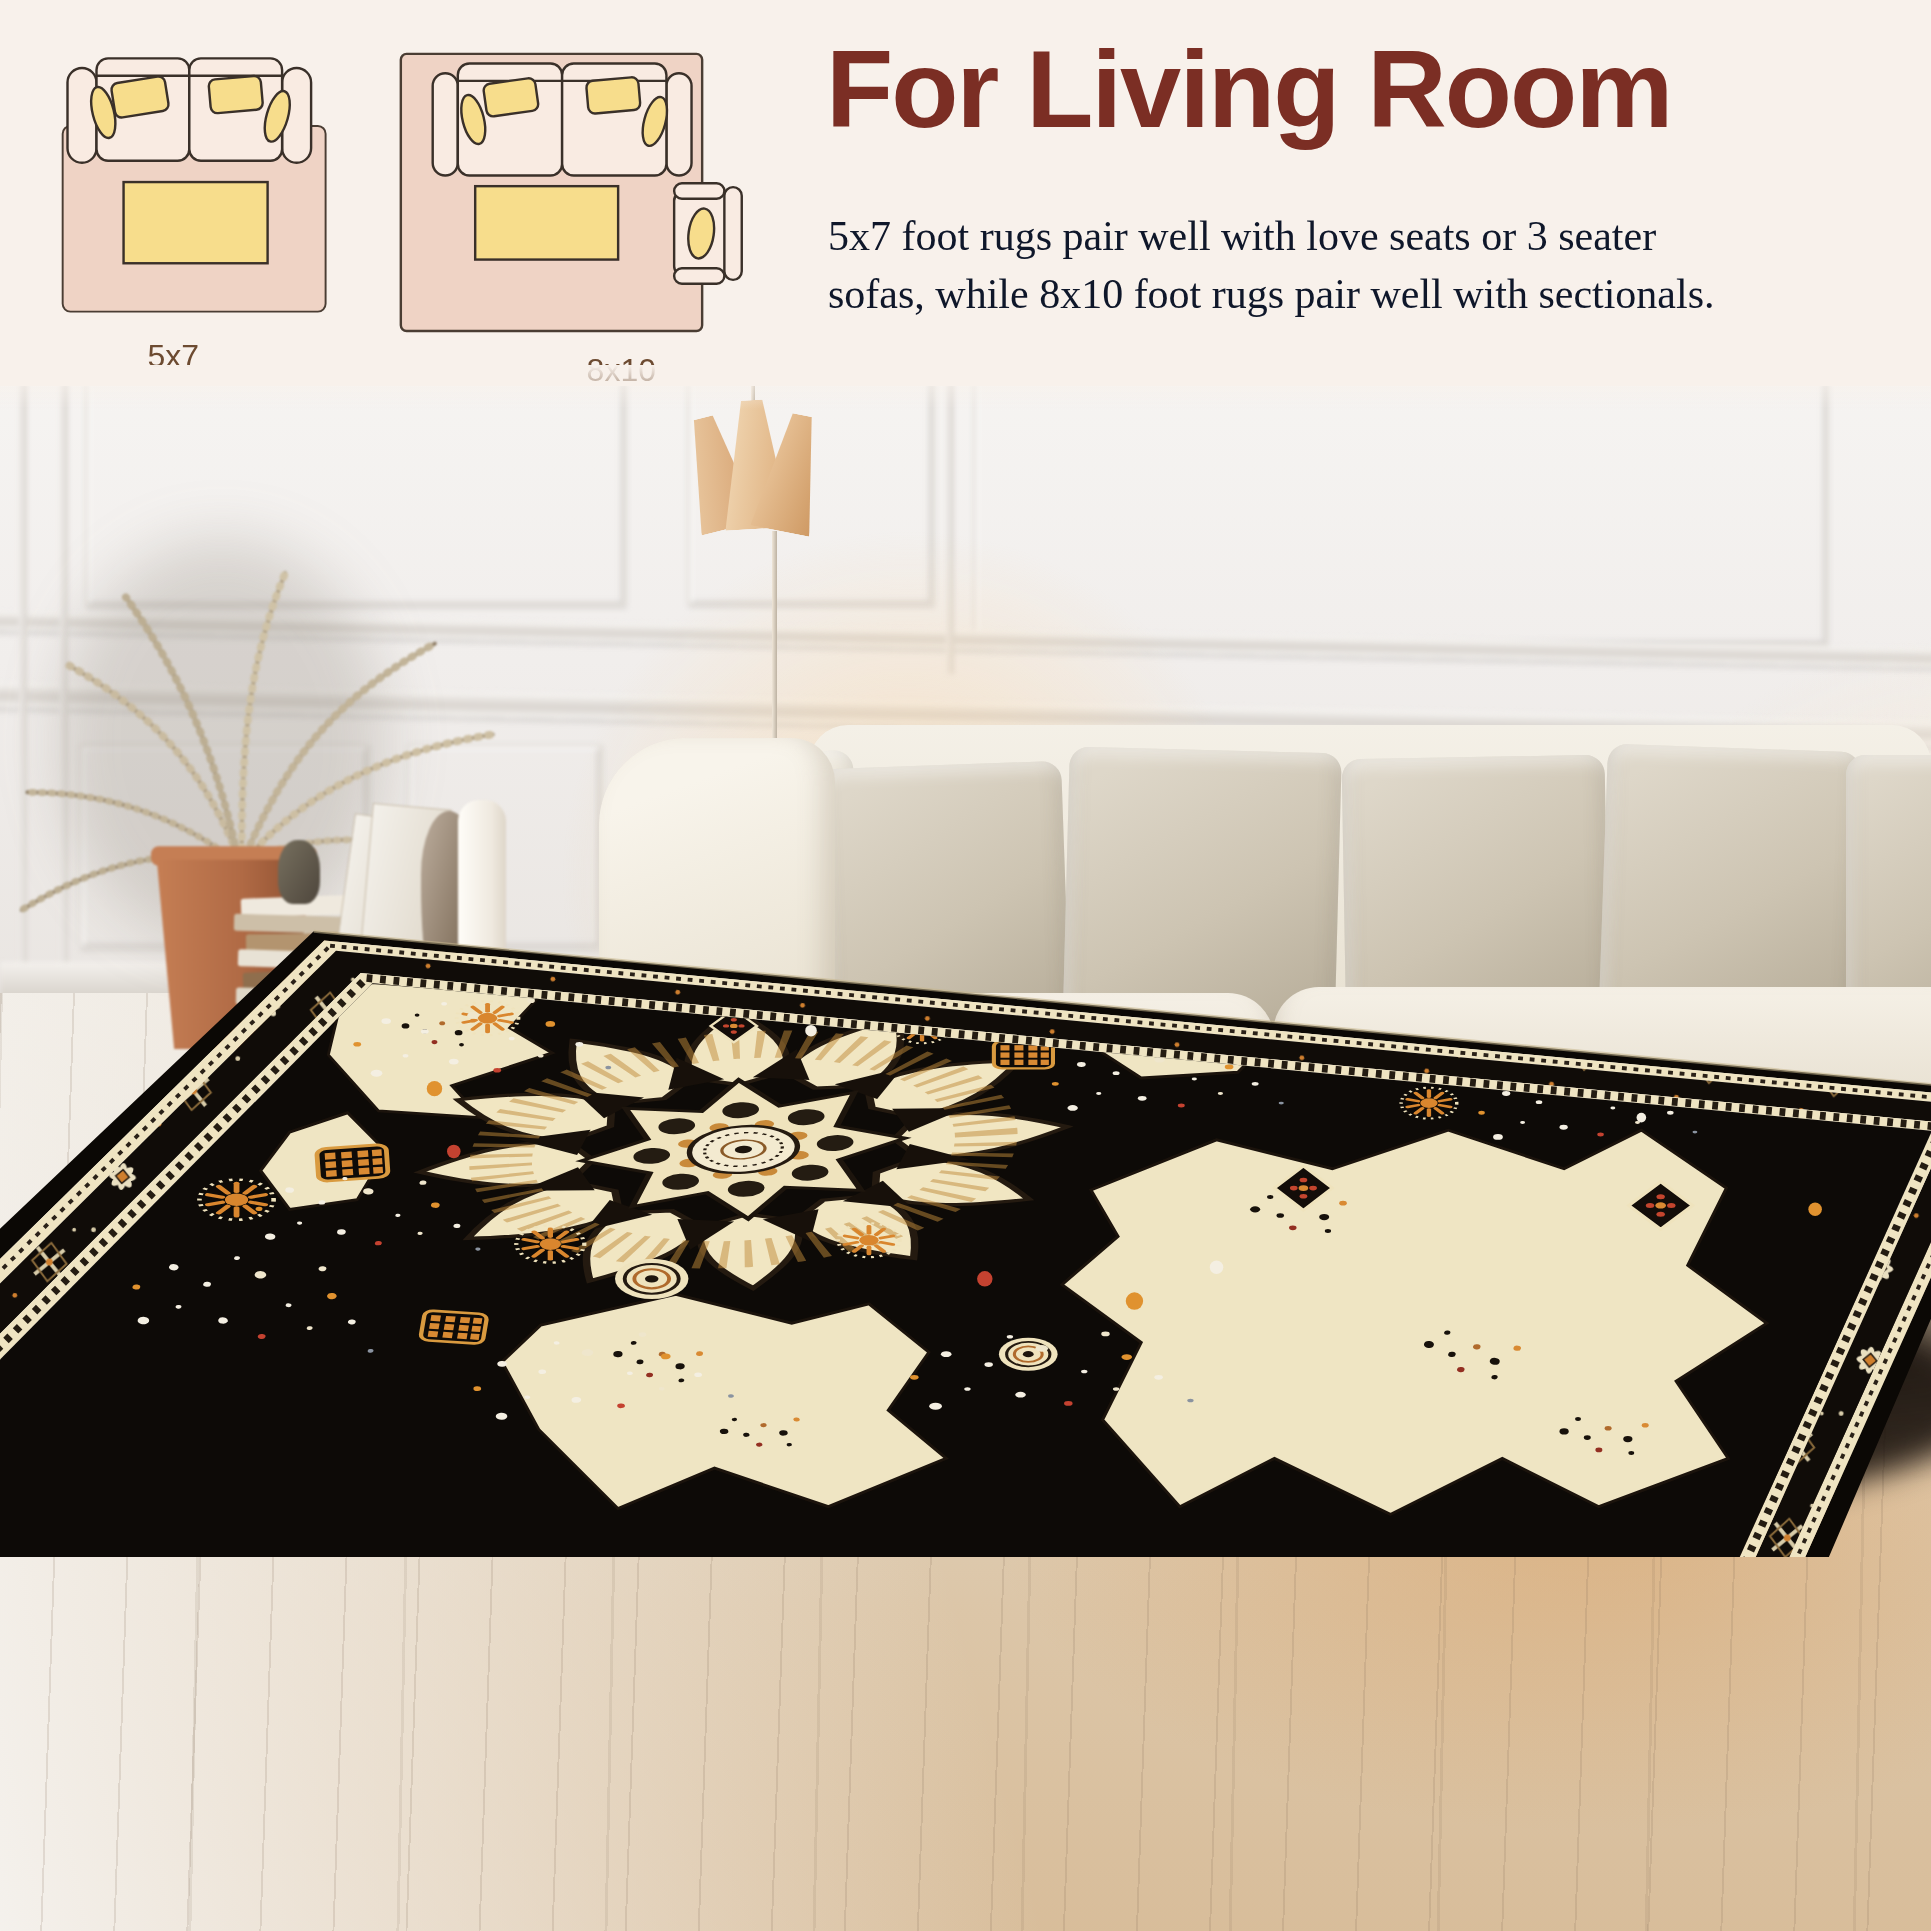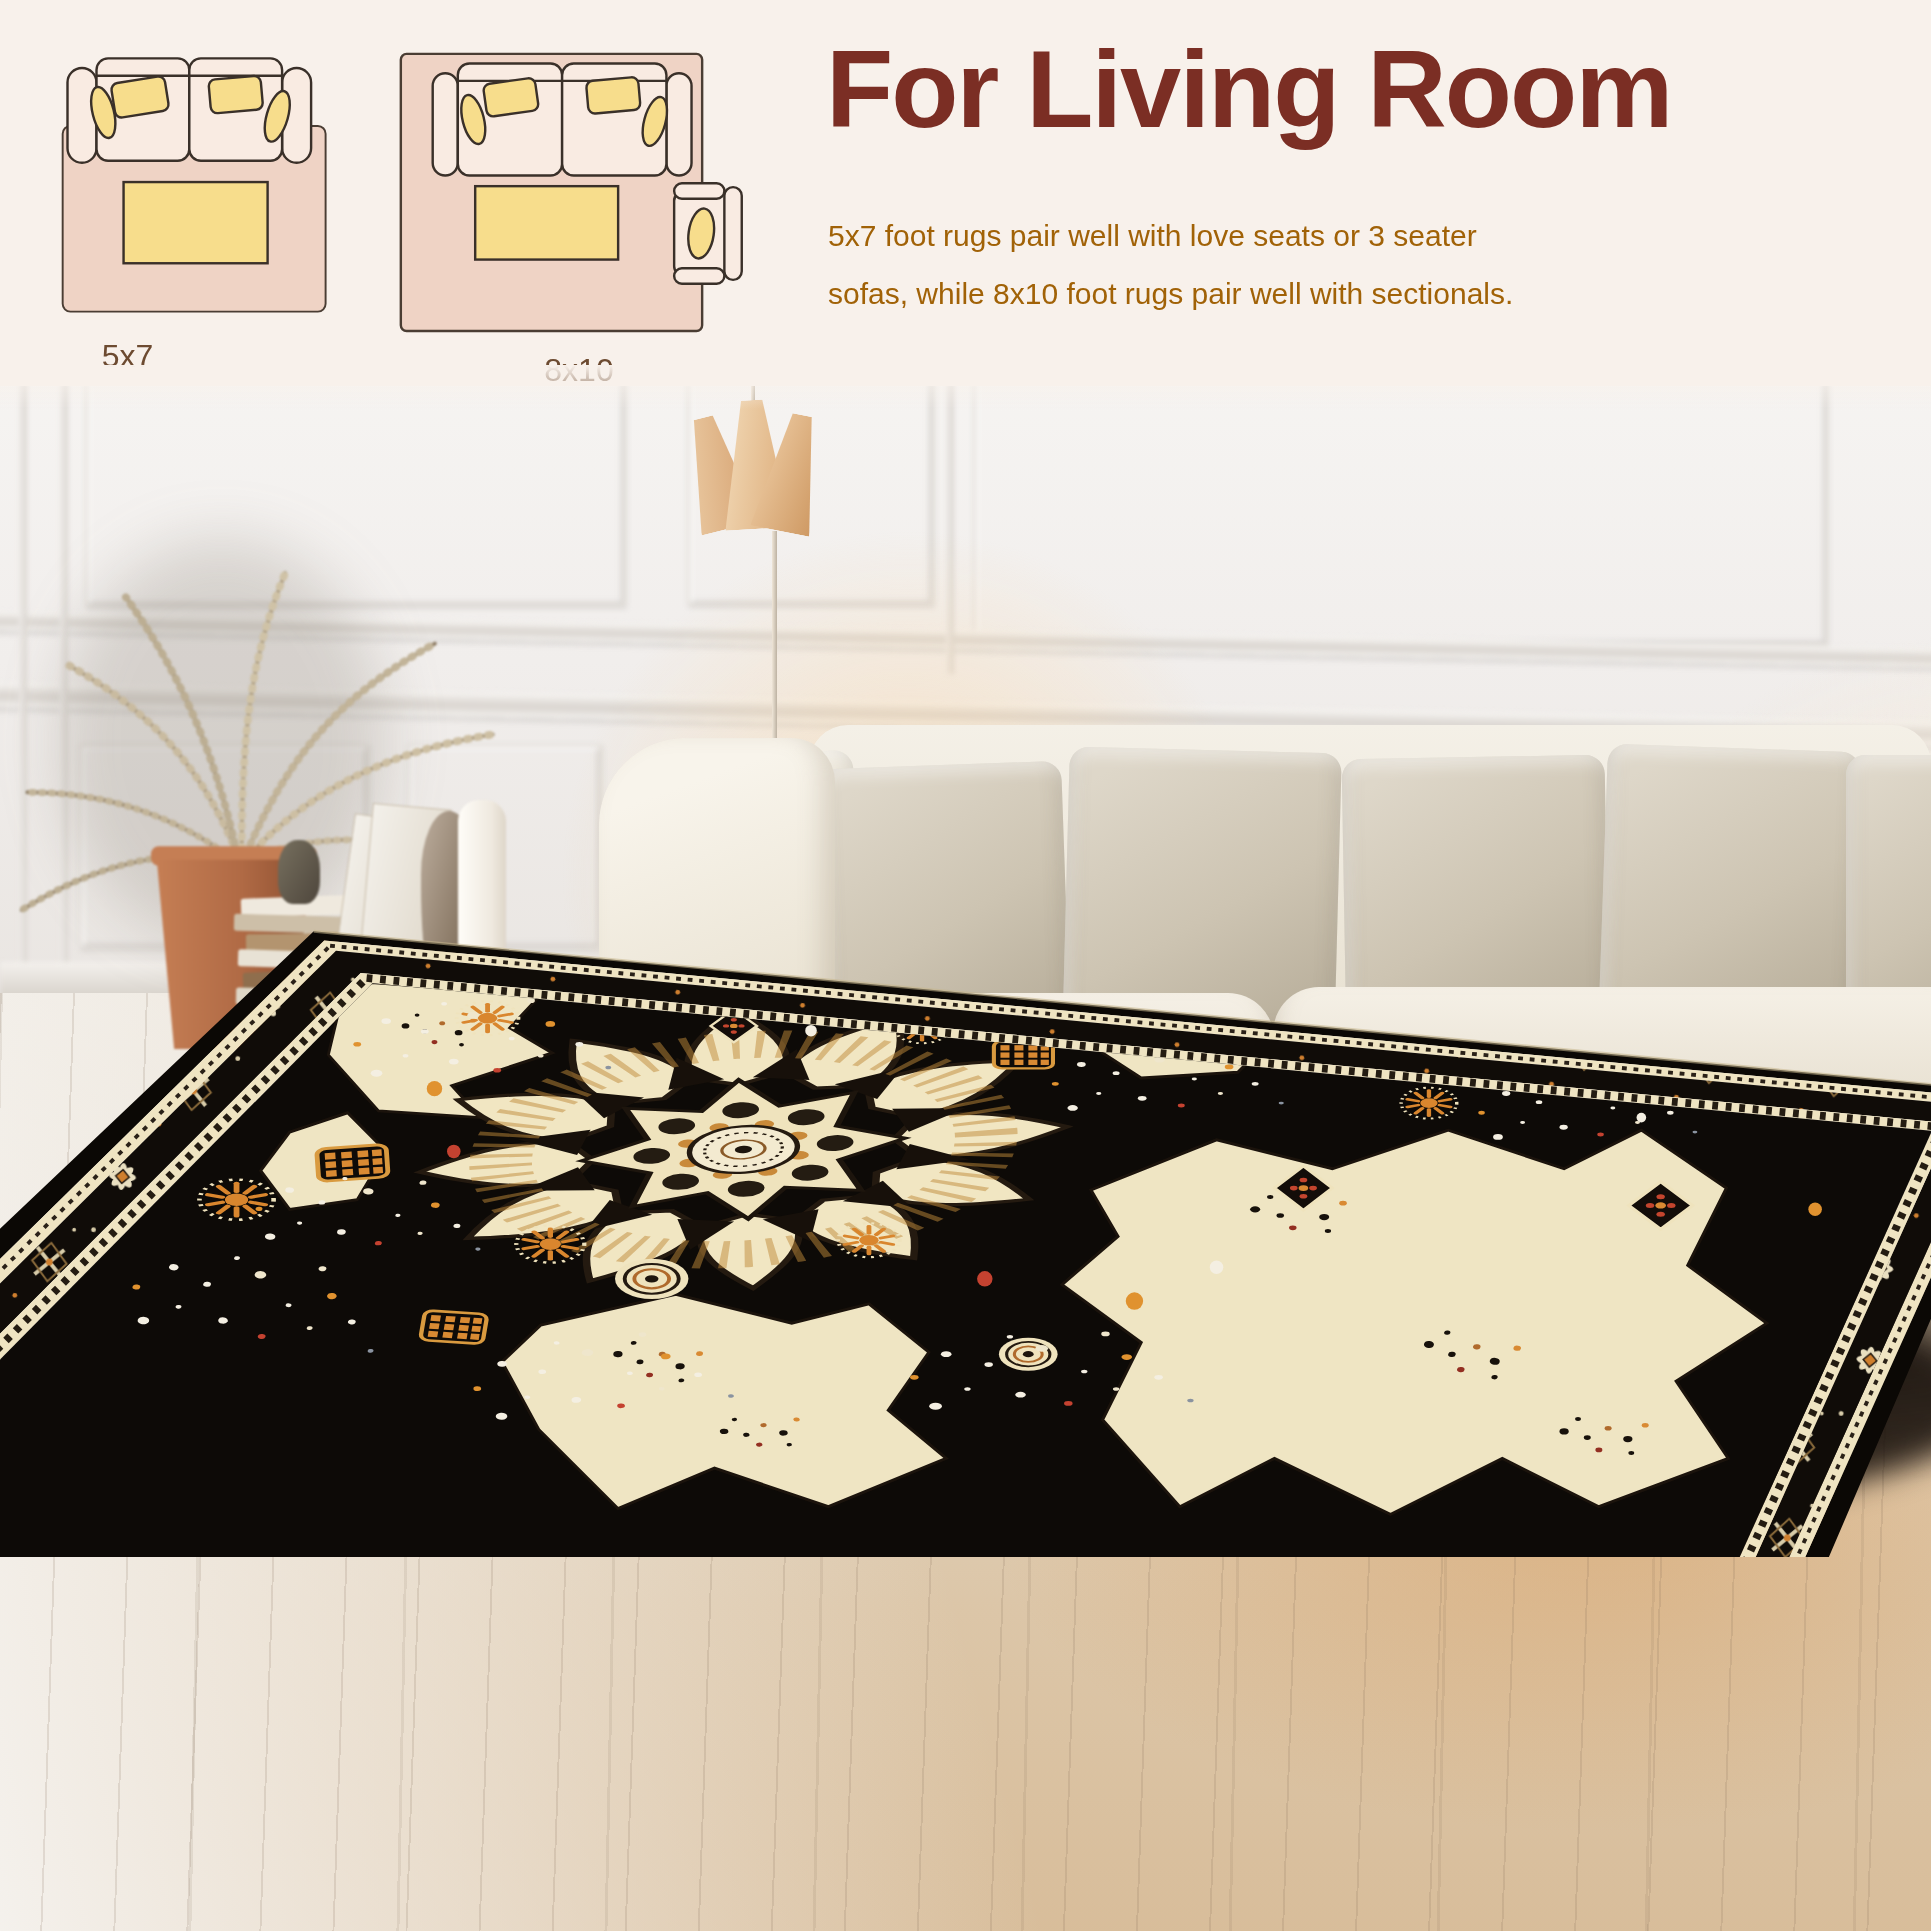--- a/index.html
+++ b/index.html
@@ -4,23 +4,23 @@
 <style>
   html,body{margin:0;padding:0;background:#2b2b2b;}
   *{box-sizing:border-box;}
   #canvas{
     position:relative;width:1931px;height:1931px;overflow:hidden;
     font-family:"Liberation Sans", sans-serif;background:#f8f1eb;
   }
   
   .header{position:absolute;left:0;top:0;width:1931px;height:386px;background:#f8f1eb;z-index:40;}
   .title{position:absolute;left:826px;top:25px;font-size:110px;font-weight:bold;color:#7b2e24;letter-spacing:-1.9px;white-space:nowrap;}
-  .desc{position:absolute;left:828px;top:207px;font-size:30px;line-height:58px;color:#a16207;white-space:nowrap;}
+  .desc{position:absolute;left:828px;top:207px;font-size:42px;line-height:58px;color:#0f172a;white-space:nowrap;font-family:Liberation Serif, serif;}
   .diagram{position:absolute;}
-  .diag-label{position:absolute;font-size:32px;color:#6d4b31;text-align:center;}
+  .diag-label{position:absolute;font-size:32px;color:#6d4b31;text-align:right;}
   .header-fade{position:absolute;left:0;top:365px;width:1931px;height:44px;z-index:41;
     background:linear-gradient(180deg,#f8f1eb 0%,rgba(248,241,235,0) 100%);}
   
   .photo{position:absolute;left:0;top:375px;width:1931px;height:1556px;overflow:hidden;z-index:10;}
   .wall{position:absolute;left:0;top:-9.7px;width:1931px;height:657px;
     background:linear-gradient(180deg,#f6f4f2 0%,#f1eeec 45%,#e9e5e1 100%);}
   .wall-detail{position:absolute;left:0;top:0;width:1931px;height:1556px;filter:blur(2.4px);}
   .rail{position:absolute;height:19.3px;width:2028px;transform-origin:0 0;
     background:linear-gradient(180deg,#f7f5f2 0%,#d9d4cf 55%,#f3f1ee 100%);box-shadow:0 2.9px 3.9px rgba(120,115,110,.25);}
   .panel{position:absolute;border:3.9px solid #e4e0db;border-radius:2.9px;

